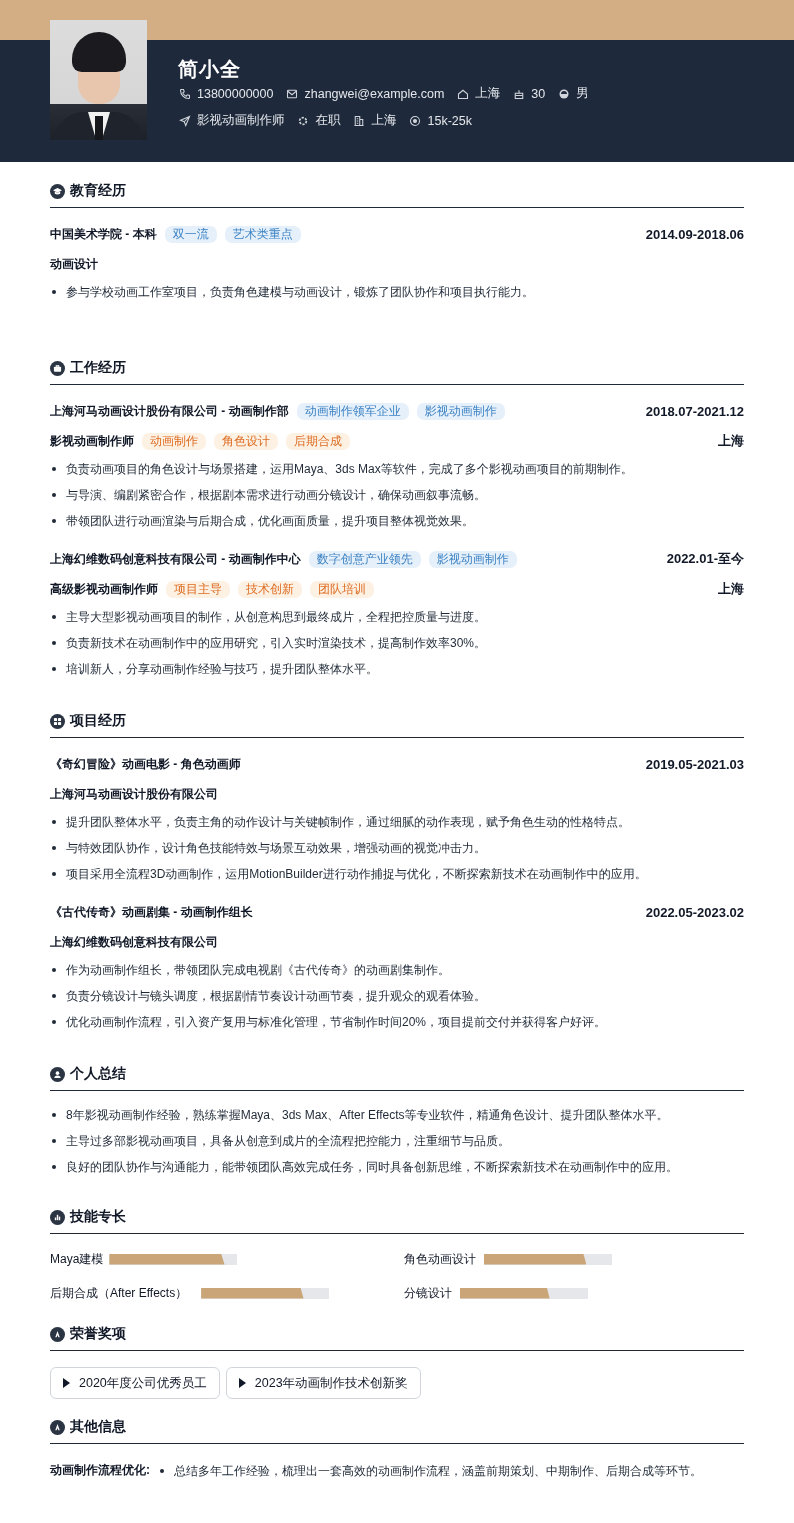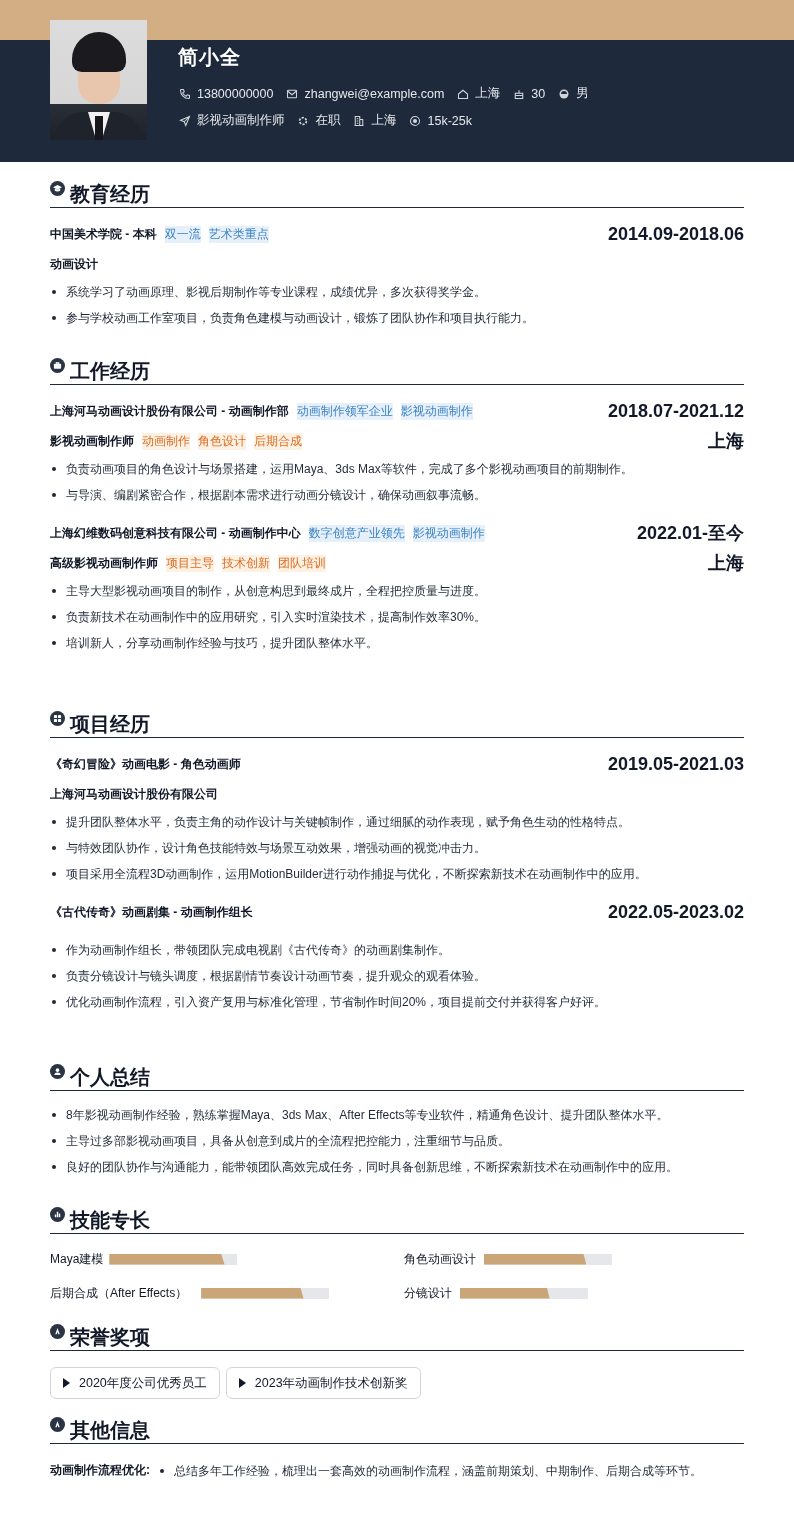--- a/index.html
+++ b/index.html
@@ -8,38 +8,38 @@
 
     .top-band { position: absolute; left: 0; top: 0; width: 794px; height: 40px; background: #d3ad83; }
     .header { position: absolute; left: 0; top: 40px; width: 794px; height: 122px; background: #1e2a3c; }
     .photo { position: absolute; left: 50px; top: 20px; width: 97px; height: 120px; background: linear-gradient(180deg, #dcdcdc 0%, #d6d6d6 70%, #2a2e36 70%, #1d2129 100%); overflow: hidden; }
     .photo .hair { position: absolute; left: 22px; top: 12px; width: 54px; height: 40px; background: #1b1b1f; border-radius: 28px 28px 10px 10px; }
     .photo .face { position: absolute; left: 28px; top: 28px; width: 42px; height: 56px; background: #e7c6ad; border-radius: 18px 18px 20px 20px; }
     .photo .suit { position: absolute; left: 4px; top: 92px; width: 89px; height: 40px; background: #1f232b; border-radius: 30px 30px 0 0; }
     .photo .shirt { position: absolute; left: 38px; top: 92px; width: 22px; height: 30px; background: #f1f1f1; clip-path: polygon(0 0, 100% 0, 60% 100%, 40% 100%); }
     .photo .tie { position: absolute; left: 45px; top: 96px; width: 8px; height: 26px; background: #15171c; }
 
-    .name { position: absolute; left: 178px; top: 44px; font-size: 20px; font-weight: bold; color: #ffffff; letter-spacing: 1px; }
+    .name { position: absolute; left: 178px; top: 56px; font-size: 20px; font-weight: bold; color: #ffffff; letter-spacing: 1px; }
     .info-row { position: absolute; left: 178px; display: flex; align-items: center; color: #e5e7eb; font-size: 12.5px; }
     .info-row.r1 { top: 85px; }
     .info-row.r2 { top: 112px; }
     .info-item { display: flex; align-items: center; margin-right: 12px; }
     .info-item .ic { width: 13px; height: 13px; margin-right: 6px; display: inline-flex; align-items: center; justify-content: center; color: #d1d5db; }
     .info-item .ic svg { width: 12px; height: 12px; }
 
     .section { position: absolute; left: 50px; width: 694px; }
-    .sec-title { display: flex; height: 20px; font-size: 20px; font-weight: bold; color: #111827; }
+    .sec-title { display: flex; align-items: center; height: 20px; font-size: 14px; font-weight: bold; color: #111827; }
     .sec-icon { width: 15px; height: 15px; border-radius: 50%; background: #2b3443; margin-right: 5px; display: inline-flex; align-items: center; justify-content: center; }
     .sec-icon svg { width: 9px; height: 9px; }
     .sec-line { height: 1px; background: #1f2937; margin-top: 6px; }
 
     .row { position: relative; display: flex; align-items: center; height: 20px; font-size: 12px; }
     .row .title { font-weight: bold; color: #111827; }
-    .row .right { position: absolute; right: 0; font-weight: bold; color: #111827; font-size: 18px; }
-    .tag { display: inline-block; padding: 1px 0; margin-left: 8px; font-size: 12px; line-height: 15px; border-radius: 0; }
+    .row .right { position: absolute; right: 0; font-weight: bold; color: #111827; font-size: 13px; }
+    .tag { display: inline-block; padding: 1px 8px; margin-left: 8px; font-size: 12px; line-height: 15px; border-radius: 7px; }
     .tag.blue { background: #e6f0fa; color: #3b82c4; }
     .tag.orange { background: #fdf1e4; color: #dd6b20; }
 
     .bullets { list-style: none; }
     .bullets li { position: relative; padding-left: 16px; font-size: 12px; color: #1f2937; height: 26px; line-height: 26px; white-space: nowrap; }
     .bullets li::before { content: ""; position: absolute; left: 2px; top: 11px; width: 4px; height: 4px; border-radius: 50%; background: #1f2937; }
 
     .skill { position: absolute; display: flex; align-items: center; font-size: 12px; color: #111827; height: 20px; }
     .bar { width: 128px; height: 11px; background: #e5e7eb; position: relative; margin-left: 8px; overflow: hidden; }
     .bar .fill { position: absolute; left: 0; top: 0; height: 100%; background: #c9a578; clip-path: polygon(0 0, 97% 0, 100% 100%, 0 100%); }
@@ -164,21 +164,20 @@
     <span class="tag blue">双一流</span>
     <span class="tag blue">艺术类重点</span>
     <span class="right">2014.09-2018.06</span>
   </div>
   <div style="height:10px"></div>
   <div class="row">
     <span class="title">动画设计</span>
   </div>
   <div style="height:5px"></div>
   <ul class="bullets">
-    <li>系统学习了动画原理、影视后期制作等专业课程，成绩优异，多次获得奖学金。</li>
     <li>参与学校动画工作室项目，负责角色建模与动画设计，锻炼了团队协作和项目执行能力。</li>
   </ul>
 </div>
 
 <div class="section" style="top:358px;">
   <div class="sec-title">
     <span class="sec-icon">
         <svg viewBox="0 0 10 10" fill="#fff">
           <rect x="1" y="3" width="8" height="5.5" rx="1"></rect>
           <rect x="3.5" y="1.5" width="3" height="1.5" fill="none" stroke="#fff" stroke-width="0.8"></rect>
@@ -200,20 +199,21 @@
     <span class="title">影视动画制作师</span>
     <span class="tag orange">动画制作</span>
     <span class="tag orange">角色设计</span>
     <span class="tag orange">后期合成</span>
     <span class="right">上海</span>
   </div>
   <div style="height:5px"></div>
   <ul class="bullets">
     <li>负责动画项目的角色设计与场景搭建，运用Maya、3ds Max等软件，完成了多个影视动画项目的前期制作。</li>
     <li>与导演、编剧紧密合作，根据剧本需求进行动画分镜设计，确保动画叙事流畅。</li>
+    <li>带领团队进行动画渲染与后期合成，优化画面质量，提升项目整体视觉效果。</li>
   </ul>
 
   <div style="height:15px"></div>
   <div class="row">
     <span class="title">上海幻维数码创意科技有限公司 - 动画制作中心</span>
     <span class="tag blue">数字创意产业领先</span>
     <span class="tag blue">影视动画制作</span>
     <span class="right">2022.01-至今</span>
   </div>
   <div style="height:10px"></div>
@@ -261,20 +261,23 @@
     <li>与特效团队协作，设计角色技能特效与场景互动效果，增强动画的视觉冲击力。</li>
     <li>项目采用全流程3D动画制作，运用MotionBuilder进行动作捕捉与优化，不断探索新技术在动画制作中的应用。</li>
   </ul>
 
   <div style="height:15px"></div>
   <div class="row">
     <span class="title">《古代传奇》动画剧集 - 动画制作组长</span>
     <span class="right">2022.05-2023.02</span>
   </div>
   <div style="height:10px"></div>
+  <div class="row">
+    <span class="title">上海幻维数码创意科技有限公司</span>
+  </div>
   <div style="height:5px"></div>
   <ul class="bullets">
     <li>作为动画制作组长，带领团队完成电视剧《古代传奇》的动画剧集制作。</li>
     <li>负责分镜设计与镜头调度，根据剧情节奏设计动画节奏，提升观众的观看体验。</li>
     <li>优化动画制作流程，引入资产复用与标准化管理，节省制作时间20%，项目提前交付并获得客户好评。</li>
   </ul>
 </div>
 
 <div class="section" style="top:1064px;">
   <div class="sec-title">

